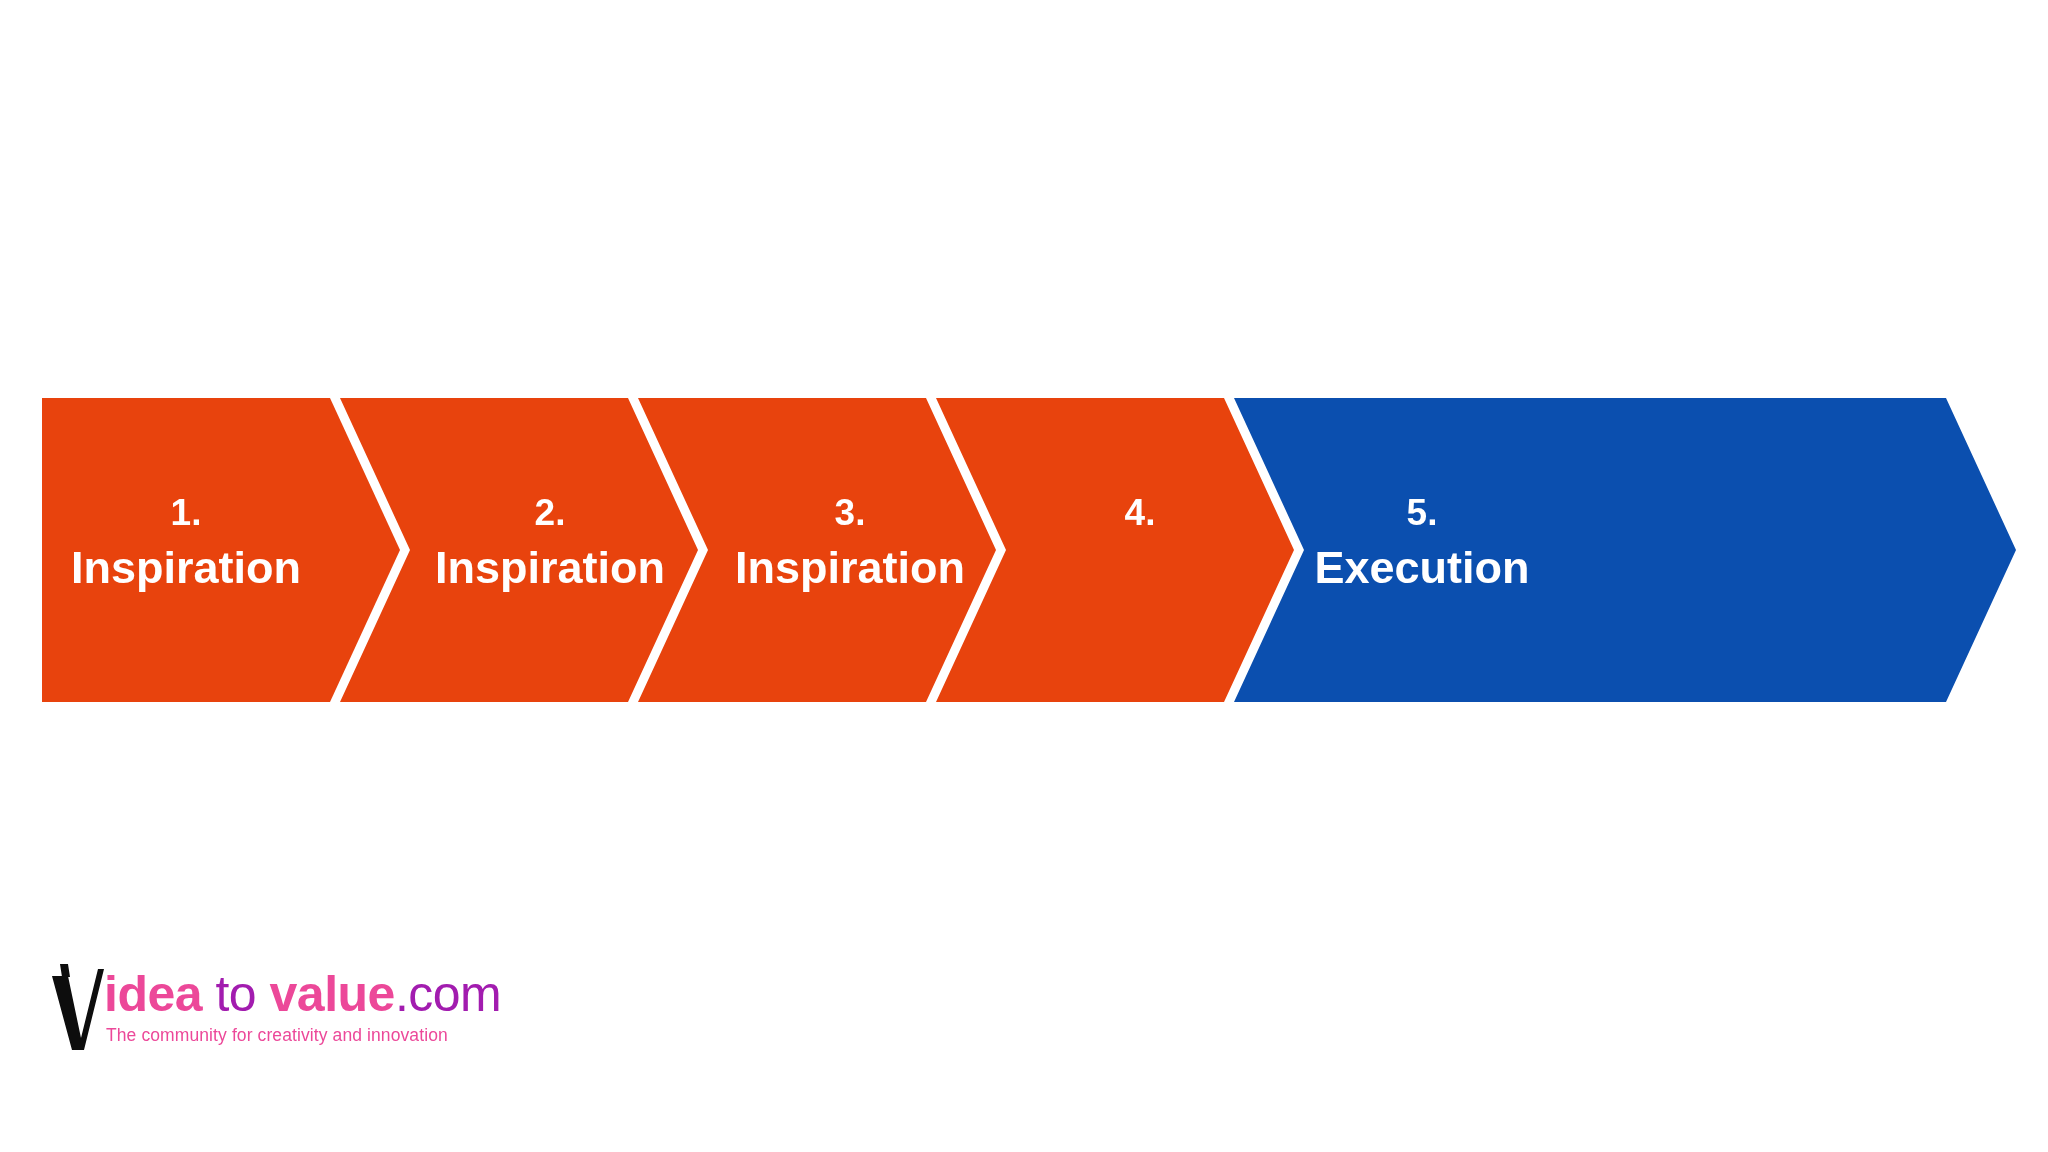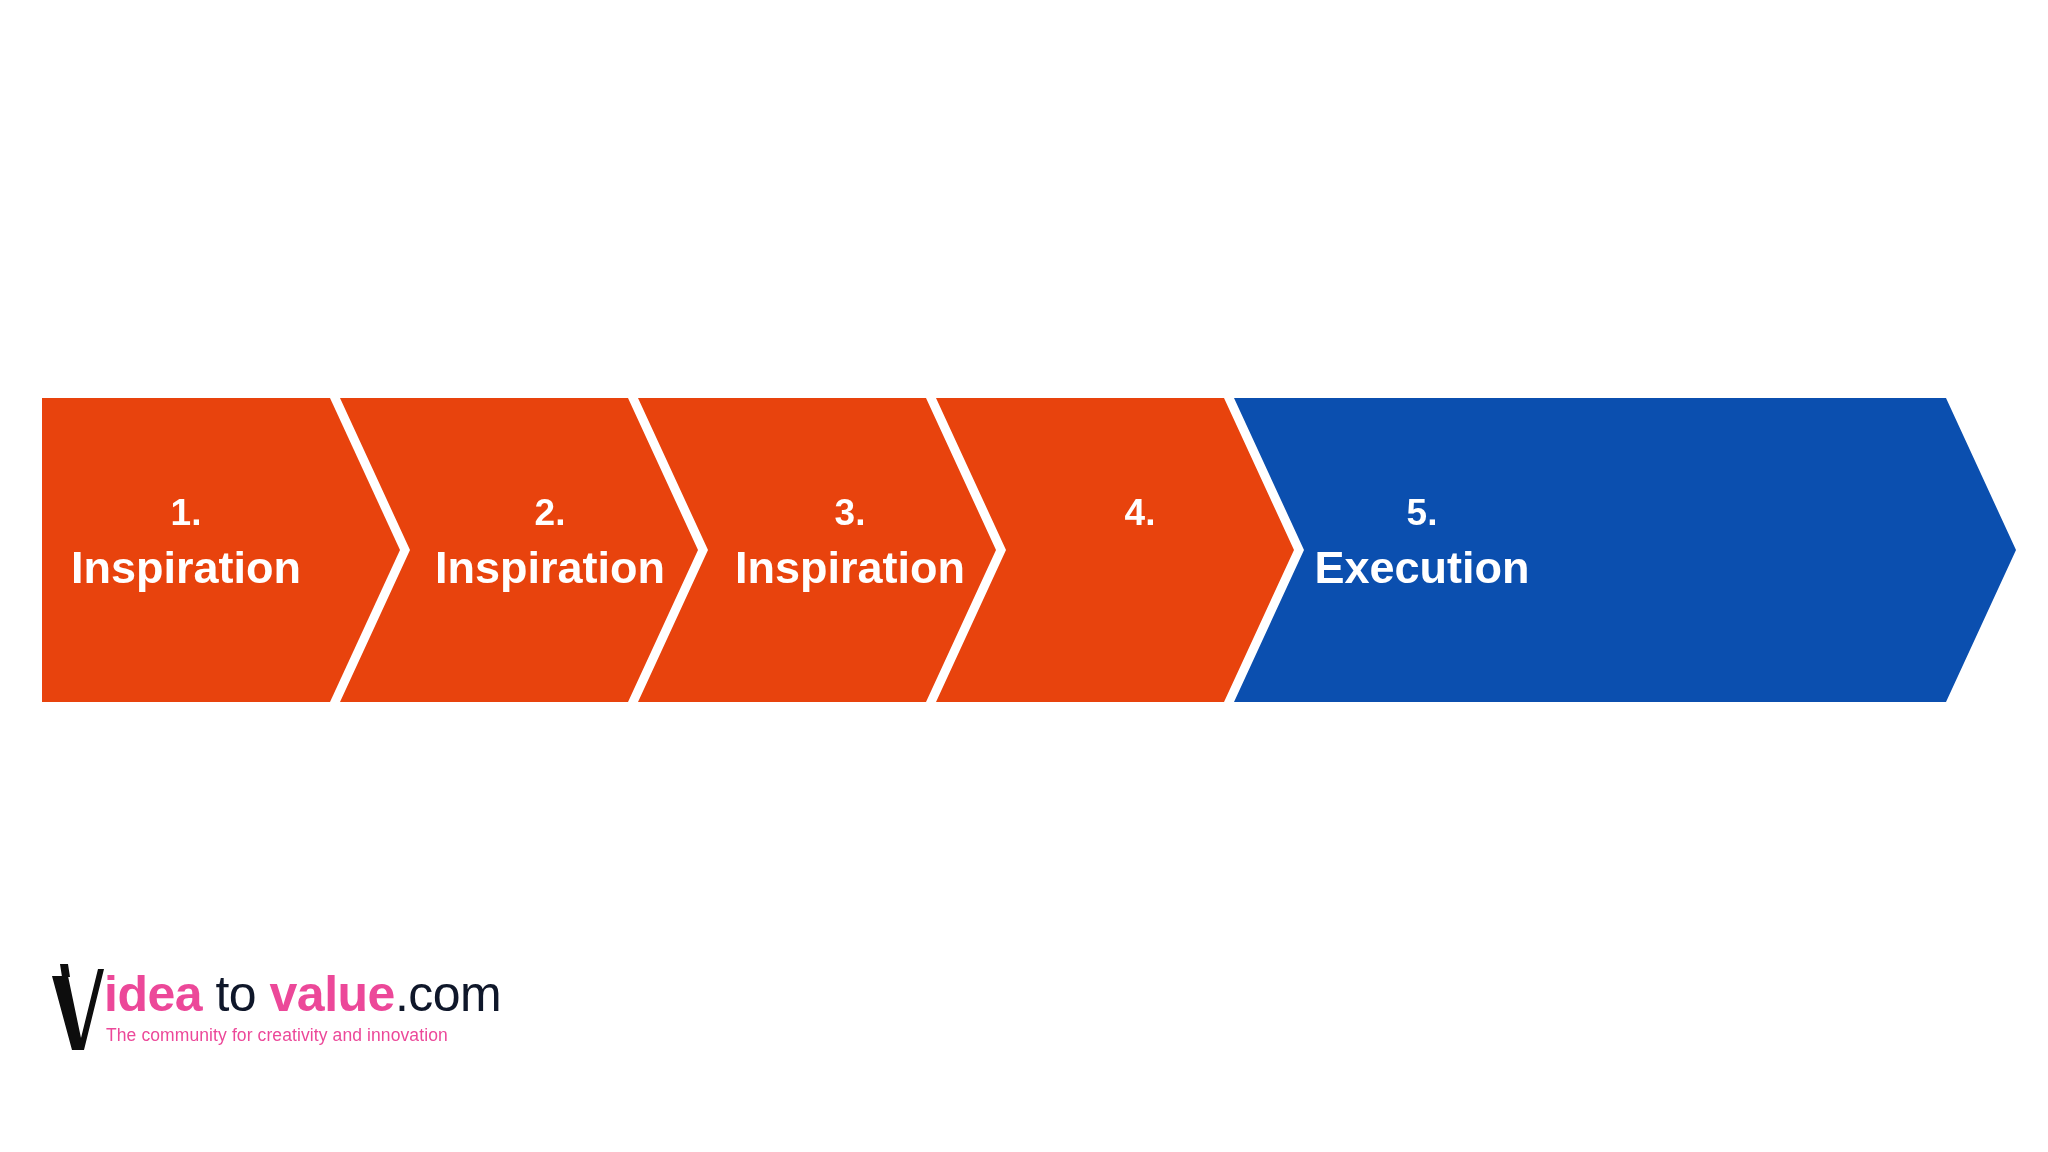--- a/index.html
+++ b/index.html
@@ -99,21 +99,21 @@
     position: absolute;
     left: 56px;
     top: 0px;
     font-size: 50px;
     line-height: 64px;
     font-weight: 400;
     letter-spacing: -0.5px;
     white-space: nowrap;
   }
   #logo-wordmark .blk { color: #ec4899; font-weight: bold; }
-  #logo-wordmark .org { color: #0f172a; }
+  #logo-wordmark .org { color: #a21caf; }
   #logo-tagline {
     position: absolute;
     left: 58px;
     top: 62px;
     font-size: 17.5px;
     line-height: 22px;
     color: #ec4899;
     letter-spacing: 0.1px;
     white-space: nowrap;
   }

